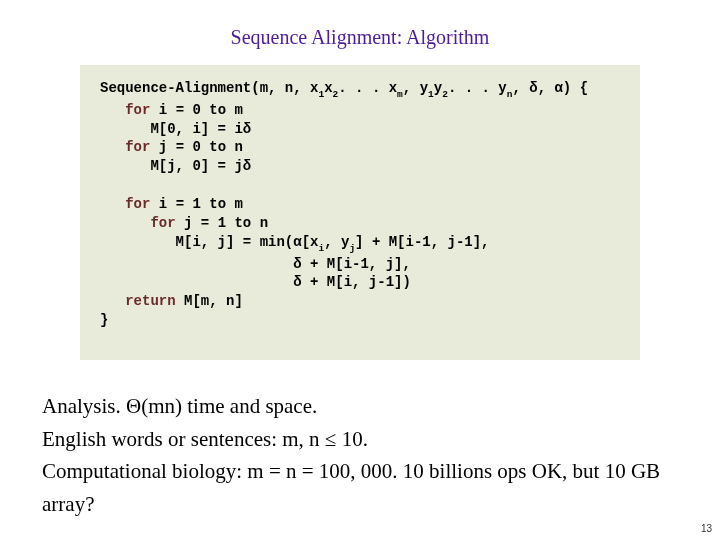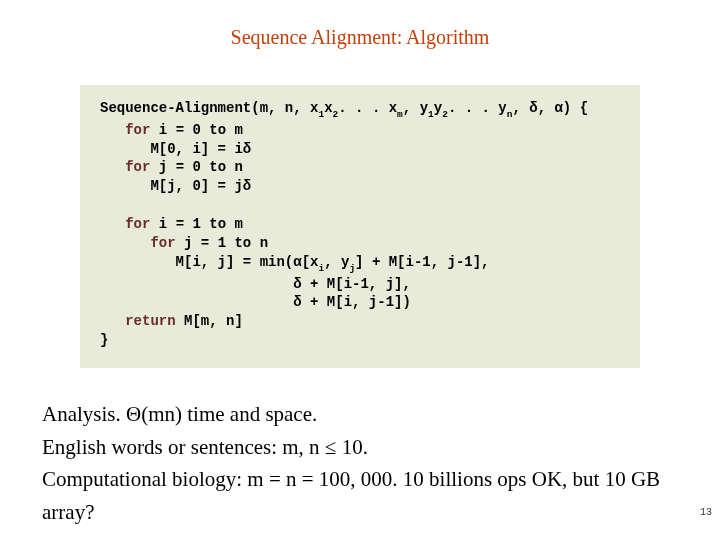--- a/index.html
+++ b/index.html
@@ -1,44 +1,44 @@
 <!DOCTYPE html>
 <html><head>
 <meta charset="utf-8">
 <style>
   * { margin: 0; padding: 0; box-sizing: border-box; }
   html, body { width: 720px; height: 540px; background: #ffffff; font-family: "Comic Sans MS", "Comic Sans", cursive; color: #000; }
   .slide { width: 720px; height: 540px; position: relative; padding: 20px 40px 0 40px; }
-  .title { text-align: center; font-size: 20px; color: #c2410c; font-weight: normal; margin-top: 6px; margin-bottom: 36px; }
+  .title { text-align: center; font-size: 20px; color: #4c1d95; font-weight: normal; margin-top: 6px; margin-bottom: 16px; }
   .codebox {
     background: #e8eada;
     width: 560px;
     margin: 0 auto;
-    padding: 14px 16px 18px 20px;
+    padding: 14px 16px 30px 20px;
     font-family: "Courier New", Courier, monospace;
     font-size: 14px;
     font-weight: bold;
     line-height: 1.35;
     color: #000;
     white-space: pre;
   }
   .kw { color: #6b2a2a; }
   .sub { font-size: 0.68em; vertical-align: sub; position: relative; top: 0.15em; }
   .analysis {
     margin-top: 30px;
     font-size: 21px;
     line-height: 1.55;
     padding-left: 2px;
   }
   .pagenum {
     position: absolute;
-    bottom: 22px;
+    bottom: 6px;
     right: 8px;
     font-size: 10px;
-    font-family: Liberation Mono, monospace;
+    font-family: Liberation Sans, sans-serif;
     color: #333;
     margin-left: 12px;
   }
 </style>
 </head>
 <body>
 
 <div class="slide">
 
   <div class="title">Sequence Alignment:  Algorithm</div>

